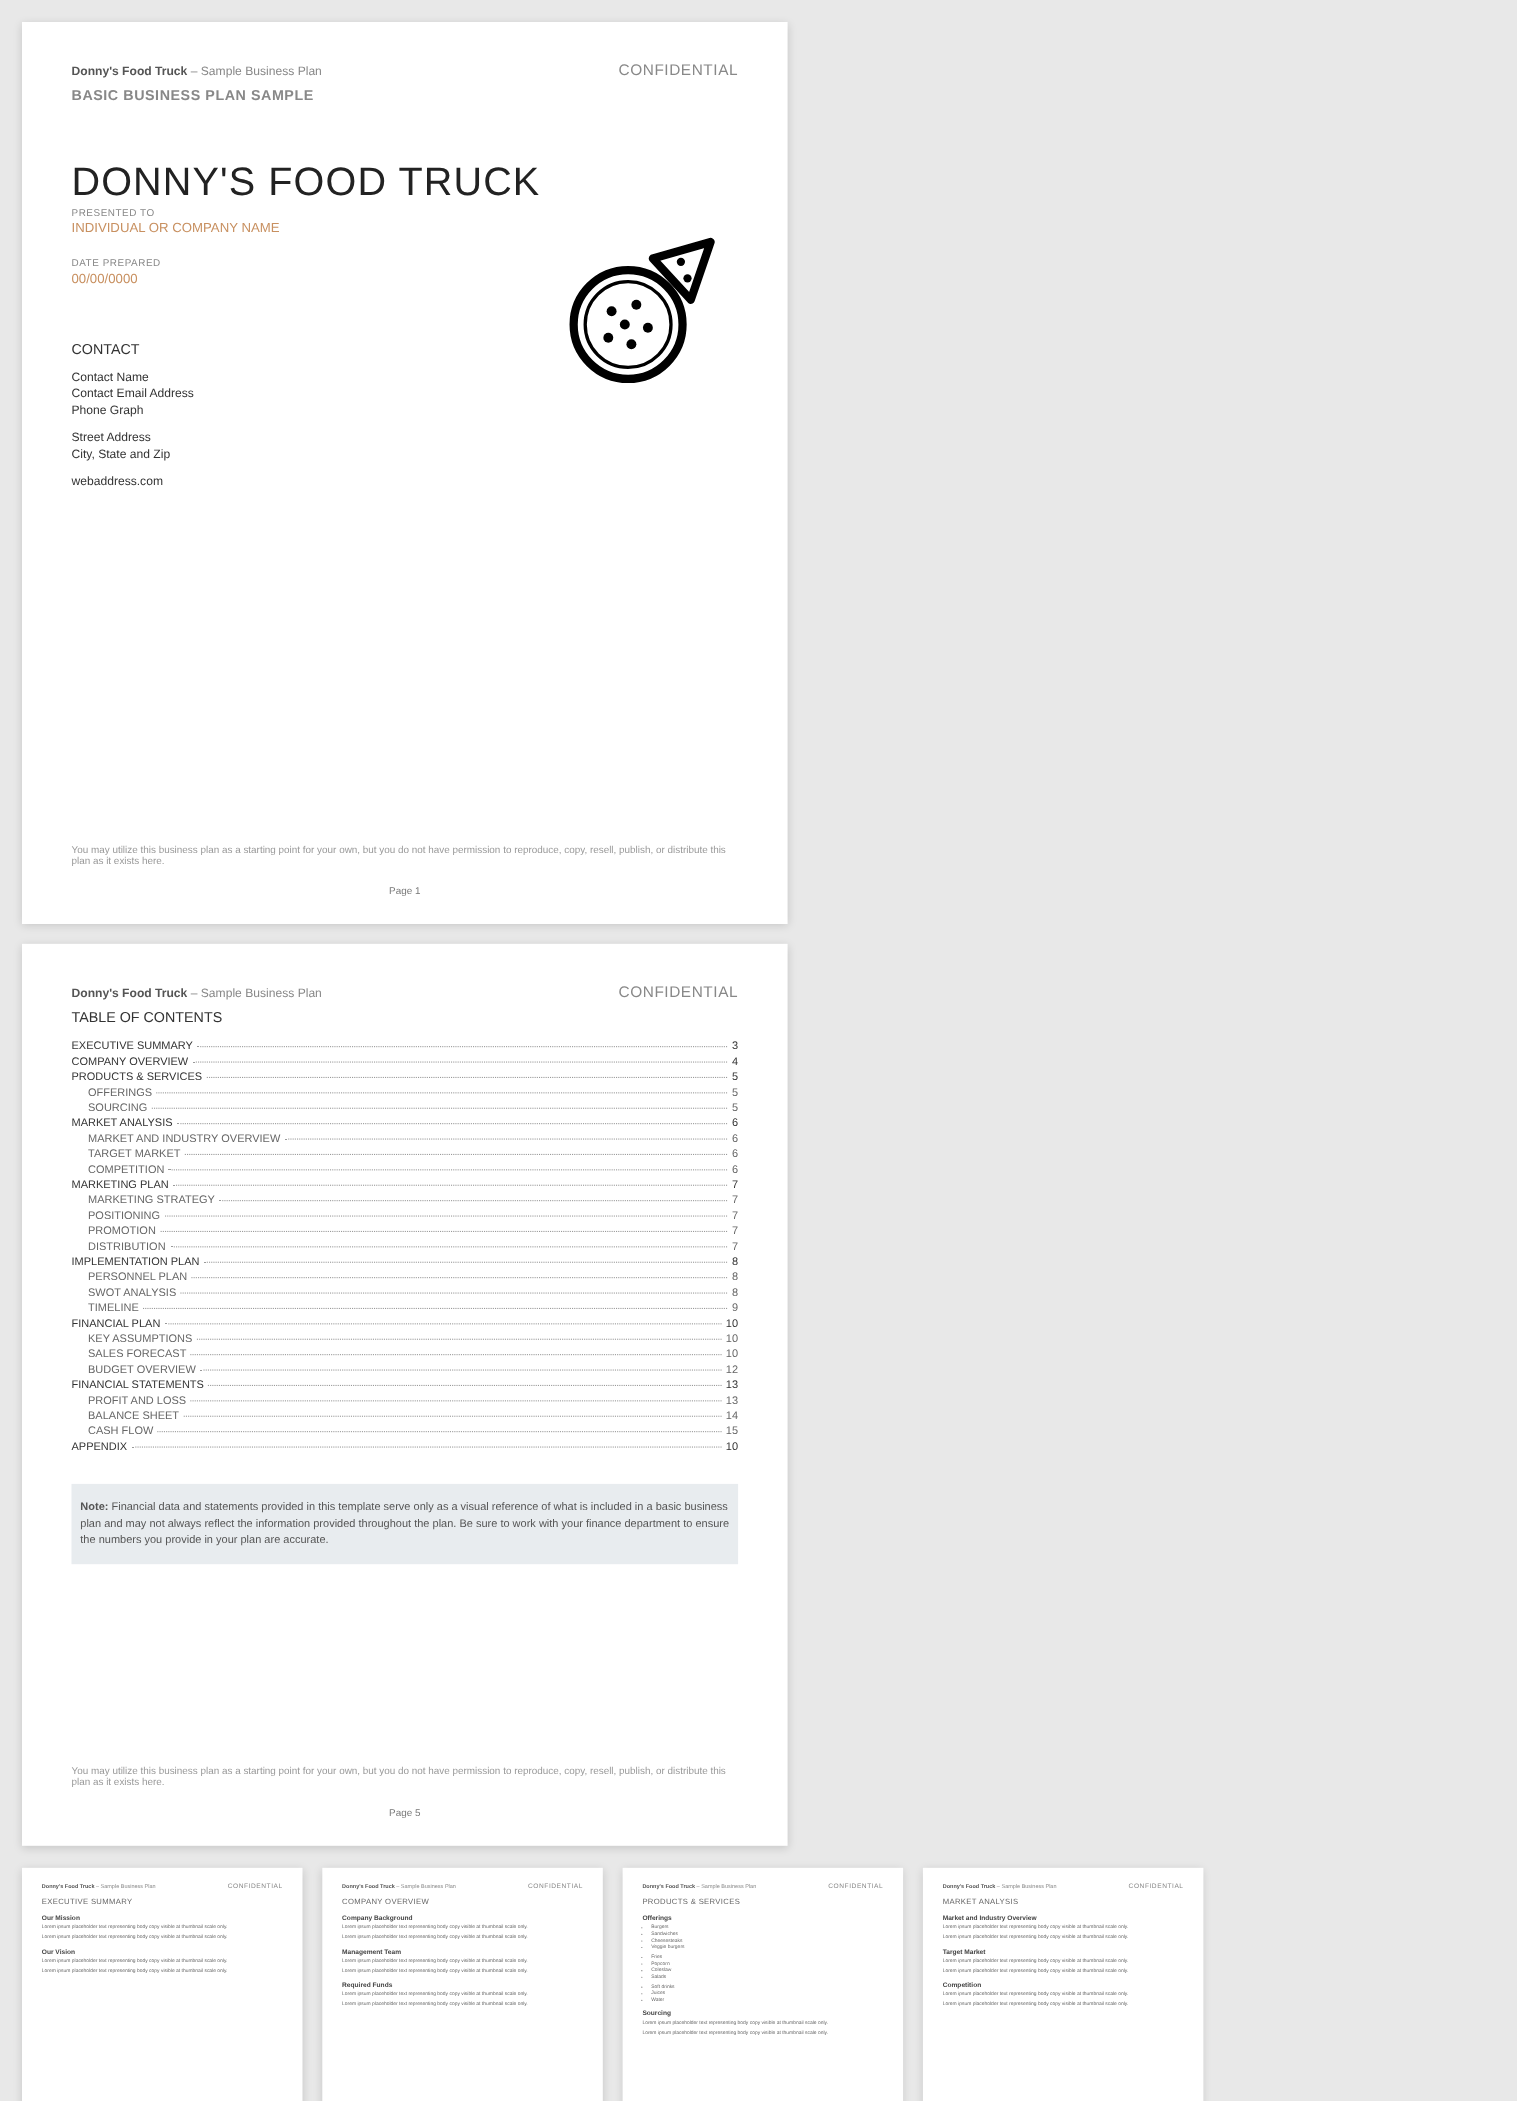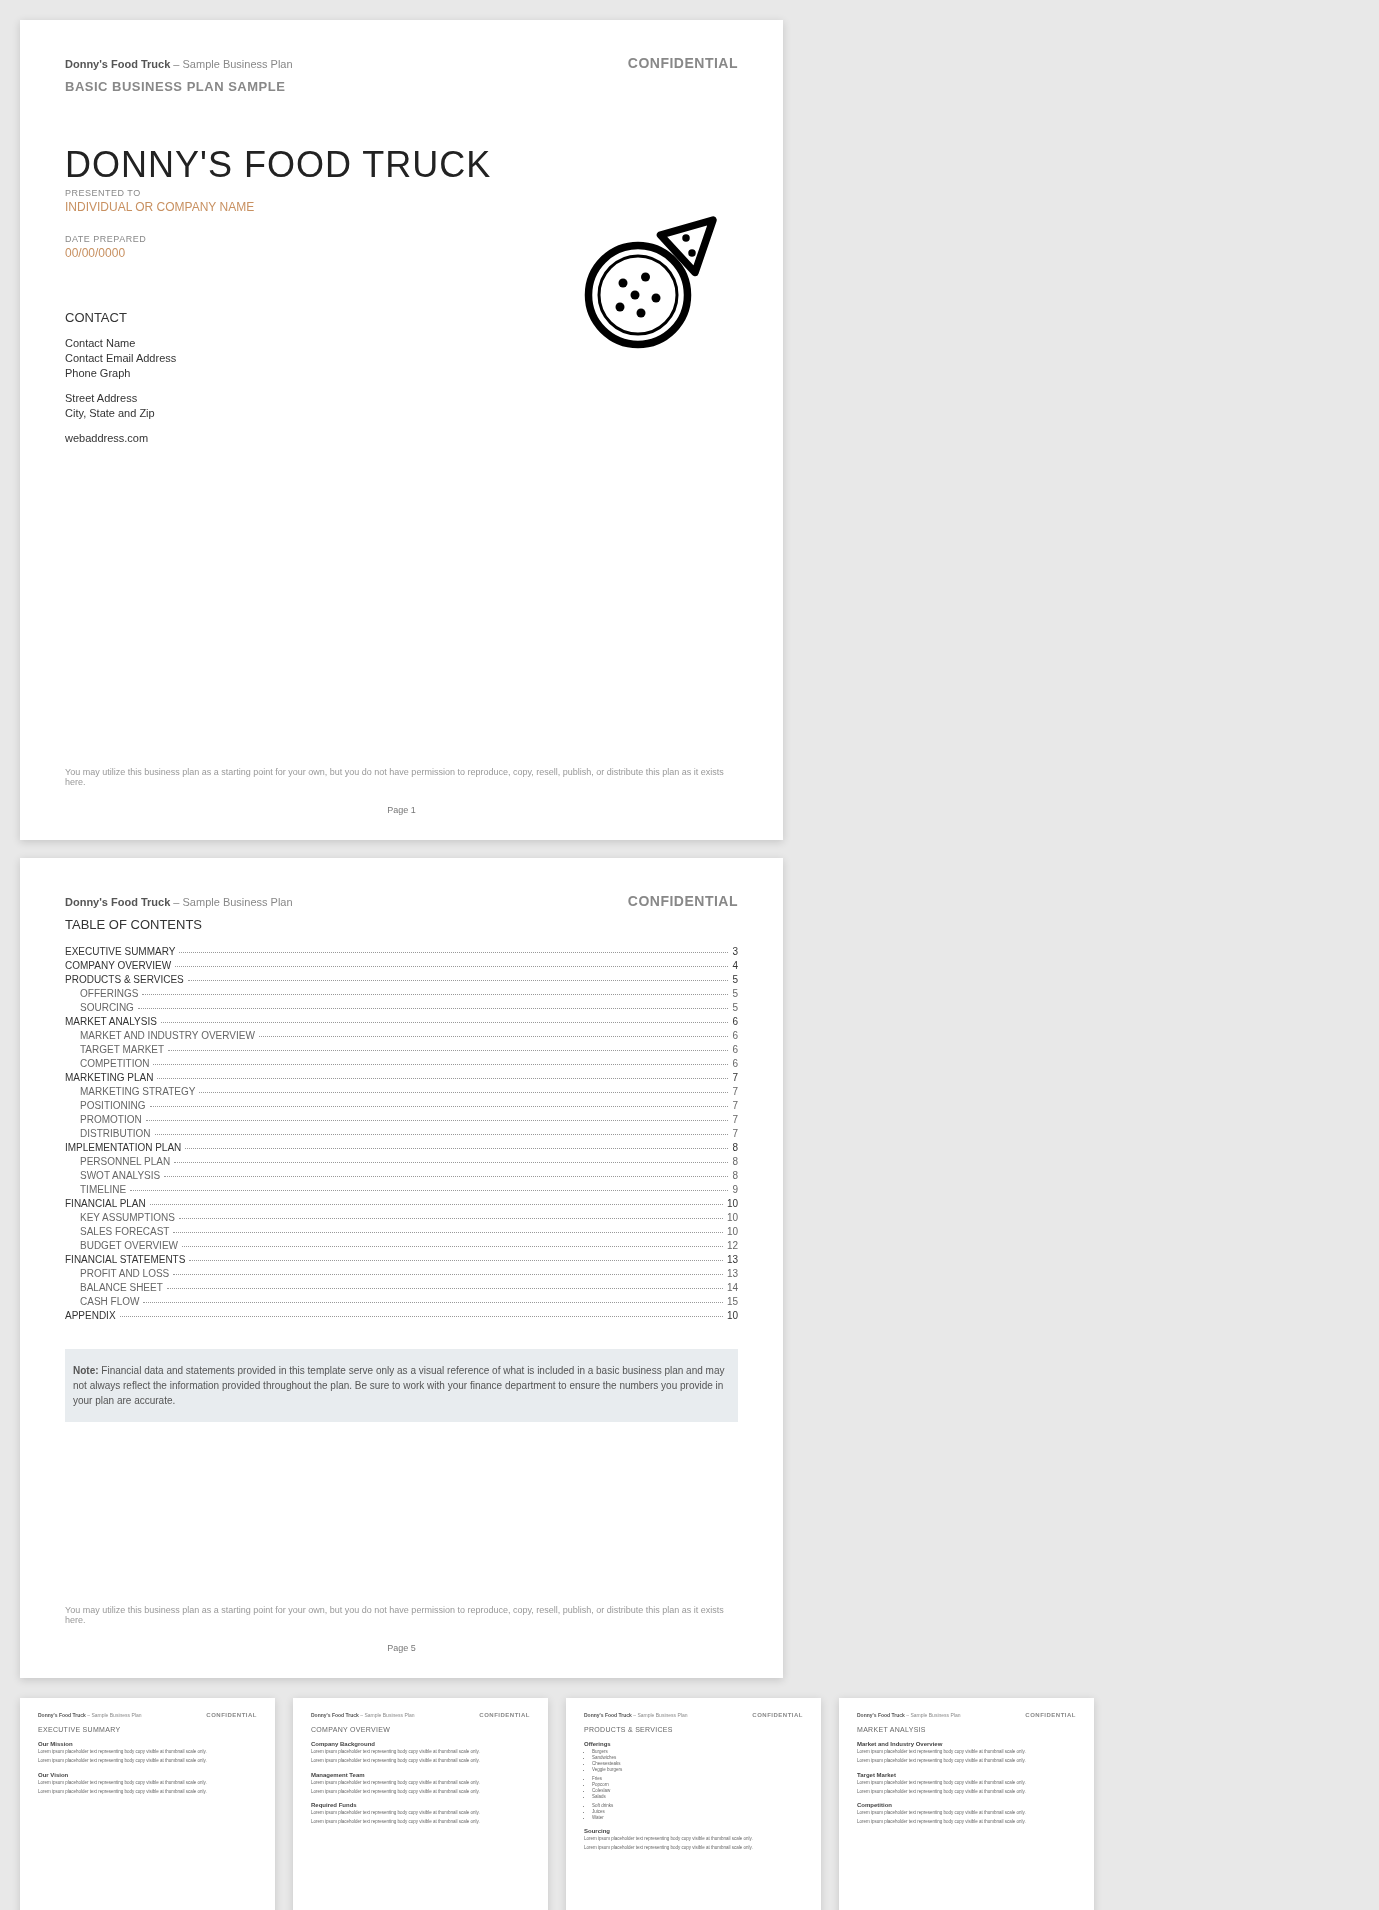--- a/index.html
+++ b/index.html
@@ -1,24 +1,24 @@
 <!DOCTYPE html>
 <html><head>
 <meta charset="utf-8">
 <style>
 *{margin:0;padding:0;box-sizing:border-box}
 body{background:#e8e8e8;font-family:Arial,Helvetica,sans-serif;padding:20px;width:1379px}
 .pages-grid{display:flex;flex-wrap:wrap;gap:18px;justify-content:flex-start}
 .page{background:#fff;box-shadow:0 2px 8px rgba(0,0,0,.15);position:relative;display:flex;flex-direction:column}
-.page.large{width:763px;height:820px;padding:35px 45px 25px}
+.page.large{width:696px;height:820px;padding:35px 45px 25px}
 .page.small{width:255px;height:330px;padding:14px 18px 10px;font-size:5px;color:#555}
 .hdr{display:flex;justify-content:space-between;align-items:baseline;margin-bottom:8px}
 .hdr-l{font-size:11px;color:#888}
 .hdr-l b{color:#555}
-.conf{font-size:14px;font-weight:bold;color:#888;letter-spacing:.5px}
+.conf{font-size:14px;font-weight:normal;color:#888;letter-spacing:.5px}
 .small .hdr-l,.med .hdr-l{font-size:5px}
 .small .conf,.med .conf{font-size:6px}
 .subtitle{font-size:13px;font-weight:bold;color:#888;letter-spacing:.5px;margin-bottom:50px}
 .title-big{font-size:36px;font-weight:400;color:#222;letter-spacing:1px;margin-bottom:2px}
 .bp{font-size:18px;color:#333;letter-spacing:1px;margin-bottom:30px}
 .label{font-size:9px;color:#888;letter-spacing:.5px;margin-bottom:2px}
 .val{font-size:12px;color:#c89060;margin-bottom:20px}
 .contact-h{font-size:13px;color:#333;margin-bottom:12px;margin-top:30px}
 .contact-line{font-size:11px;color:#333;margin-bottom:3px}
 .footer{margin-top:auto;font-size:9px;color:#999;text-align:left}

